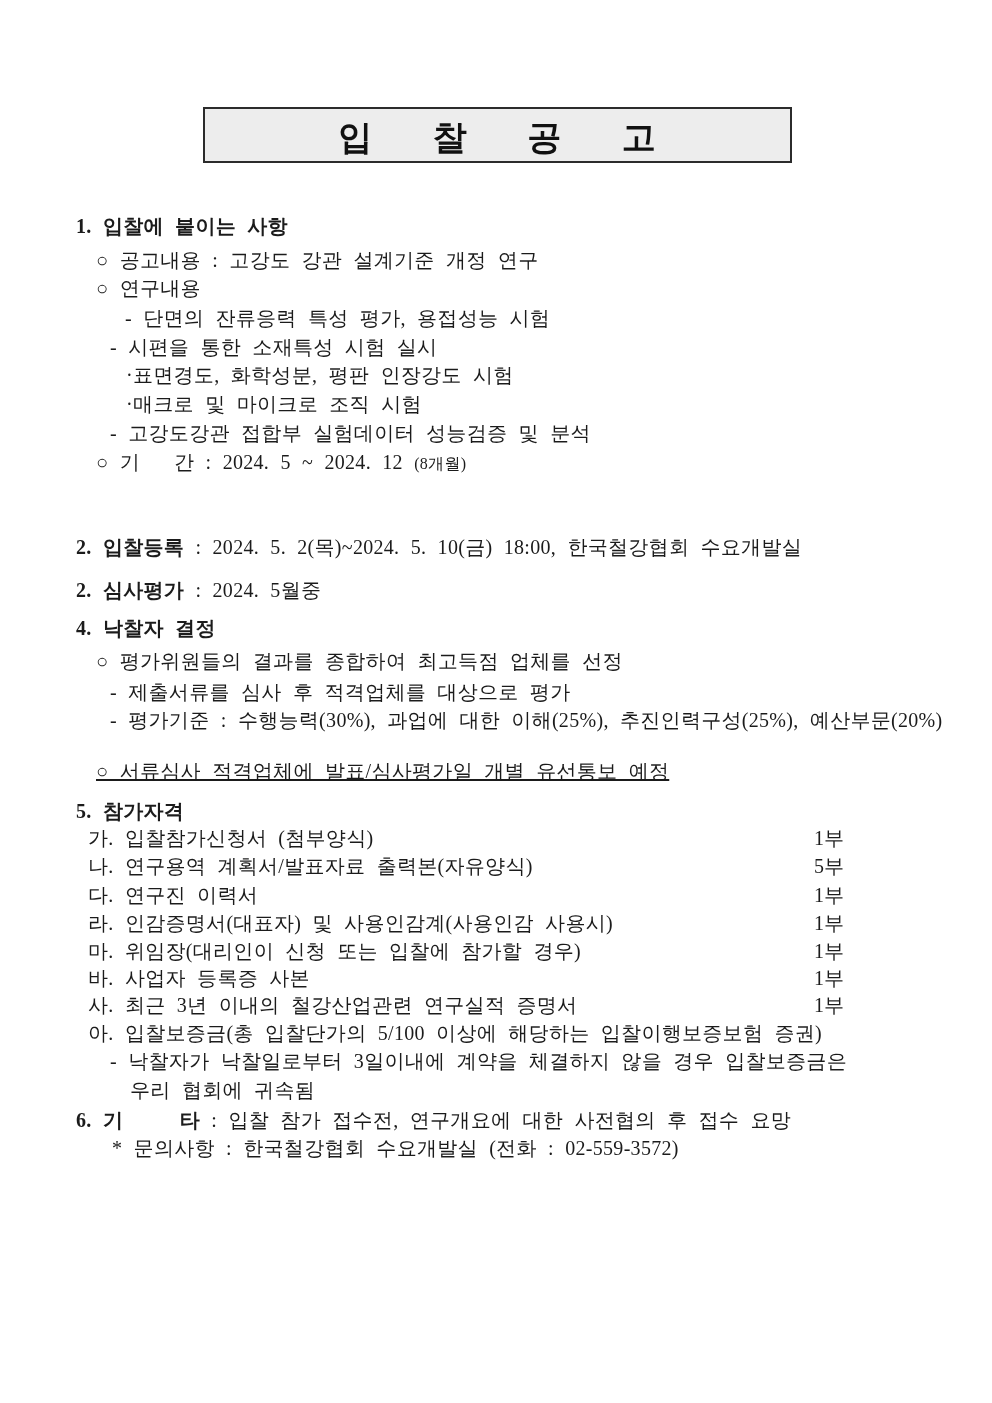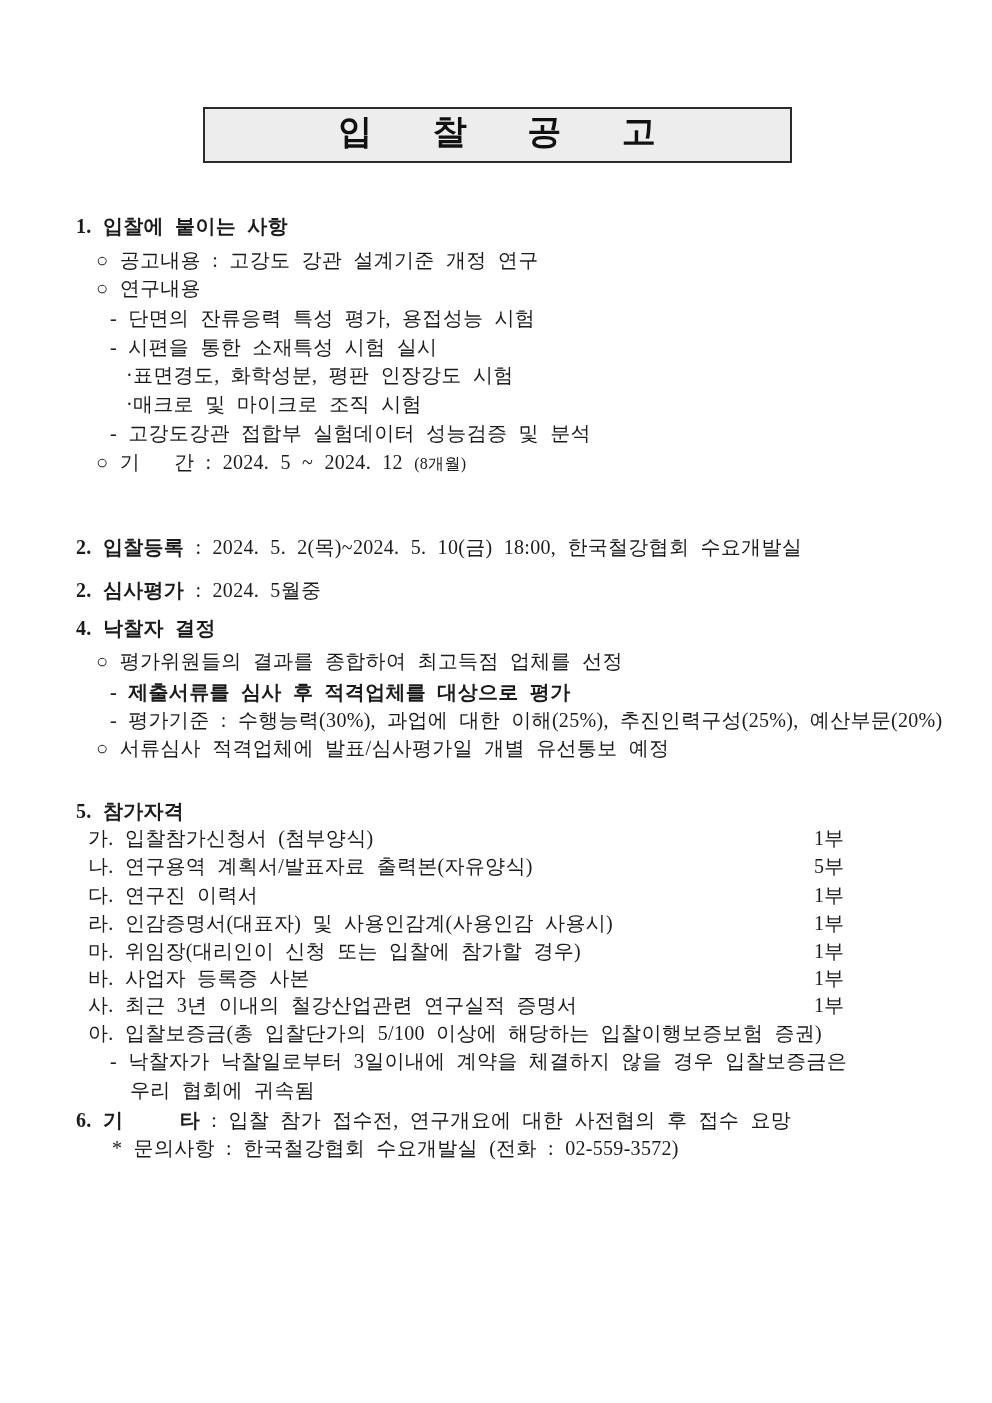--- a/index.html
+++ b/index.html
@@ -15,21 +15,21 @@
   .title-box {
     position: absolute;
     left: 203px;
     top: 107px;
     width: 589px;
     height: 56px;
     background: #ededed;
     border: 2px solid #2b2b2b;
     box-sizing: border-box;
     display: flex;
-    align-items: flex-start;
+    align-items: flex-end;
     justify-content: center;
   }
   .title-text {
     font-size: 34px;
     font-weight: bold;
     white-space: pre;
     word-spacing: 50px;
     letter-spacing: 1px;
     color: #111111;
   }
@@ -55,33 +55,33 @@
 <body>
 
 <div class="page">
   <div class="title-box">
     <span class="title-text">입 찰 공 고</span>
   </div>
   <div id="doc">
       <div class="line" style="top: 215px; left: 76px;"><span class="b ">1. 입찰에 붙이는 사항</span></div>
       <div class="line" style="top: 249px; left: 96px;"><span class="">○ 공고내용 : 고강도 강관 설계기준 개정 연구</span></div>
       <div class="line" style="top: 277px; left: 96px;"><span class="">○ 연구내용</span></div>
-      <div class="line" style="top: 307px; left: 110px;"><span class="">- 단면의 잔류응력 특성 평가, 용접성능 시험</span></div>
+      <div class="line" style="top: 307px; left: 125px;"><span class="">- 단면의 잔류응력 특성 평가, 용접성능 시험</span></div>
       <div class="line" style="top: 336px; left: 110px;"><span class="">- 시편을 통한 소재특성 시험 실시</span></div>
       <div class="line" style="top: 364px; left: 126px;"><span class="">·표면경도, 화학성분, 평판 인장강도 시험</span></div>
       <div class="line" style="top: 393px; left: 126px;"><span class="">·매크로 및 마이크로 조직 시험</span></div>
       <div class="line" style="top: 422px; left: 110px;"><span class="">- 고강도강관 접합부 실험데이터 성능검증 및 분석</span></div>
       <div class="line" style="top: 451px; left: 96px;"><span class="">○ 기   간 : 2024. 5 ~ 2024. 12 </span><span class="sm">(8개월)</span></div>
       <div class="line" style="top: 536px; left: 76px;"><span class="b ">2. 입찰등록</span><span class=""> : 2024. 5. 2(목)~2024. 5. 10(금) 18:00, 한국철강협회 수요개발실</span></div>
       <div class="line" style="top: 579px; left: 76px;"><span class="b ">2. 심사평가</span><span class=""> : 2024. 5월중</span></div>
       <div class="line" style="top: 617px; left: 76px;"><span class="b ">4. 낙찰자 결정</span></div>
       <div class="line" style="top: 650px; left: 96px;"><span class="">○ 평가위원들의 결과를 종합하여 최고득점 업체를 선정</span></div>
-      <div class="line" style="top: 681px; left: 110px; font-weight: bold;"><span class="">- 제출서류를 심사 후 적격업체를 대상으로 평가</span></div>
+      <div class="line" style="top: 681px; left: 110px;"><span class="">- 제출서류를 심사 후 적격업체를 대상으로 평가</span></div>
       <div class="line" style="top: 709px; left: 110px;"><span class="">- 평가기준 : 수행능력(30%), 과업에 대한 이해(25%), 추진인력구성(25%), 예산부문(20%)</span></div>
-      <div class="line" style="top: 737px; left: 96px;"><span class="">○ 서류심사 적격업체에 발표/심사평가일 개별 유선통보 예정</span></div>
+      <div class="line" style="top: 760px; left: 96px; text-decoration: underline;"><span class="">○ 서류심사 적격업체에 발표/심사평가일 개별 유선통보 예정</span></div>
       <div class="line" style="top: 800px; left: 76px;"><span class="b ">5. 참가자격</span></div>
       <div class="line" style="top: 827px; left: 88px; text-align: center;"><span class="">가. 입찰참가신청서 (첨부양식)</span></div>
       <div class="count" style="top: 827px; left: 788px; width: 56px;">1부</div>
       <div class="line" style="top: 855px; left: 88px;"><span class="">나. 연구용역 계획서/발표자료 출력본(자유양식)</span></div>
       <div class="count" style="top: 855px; left: 788px; width: 56px;">5부</div>
       <div class="line" style="top: 884px; left: 88px;"><span class="">다. 연구진 이력서</span></div>
       <div class="count" style="top: 884px; left: 788px; width: 56px;">1부</div>
       <div class="line" style="top: 912px; left: 88px;"><span class="">라. 인감증명서(대표자) 및 사용인감계(사용인감 사용시)</span></div>
       <div class="count" style="top: 912px; left: 788px; width: 56px;">1부</div>
       <div class="line" style="top: 940px; left: 88px;"><span class="">마. 위임장(대리인이 신청 또는 입찰에 참가할 경우)</span></div>

